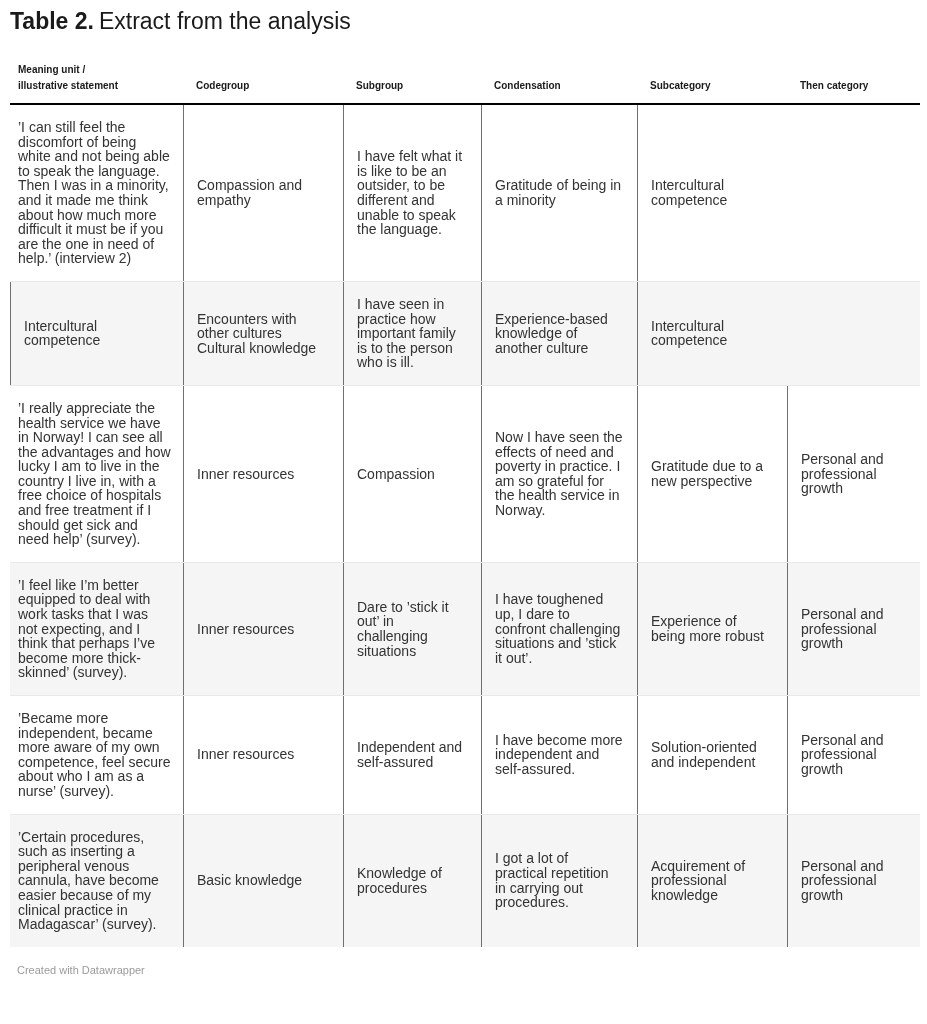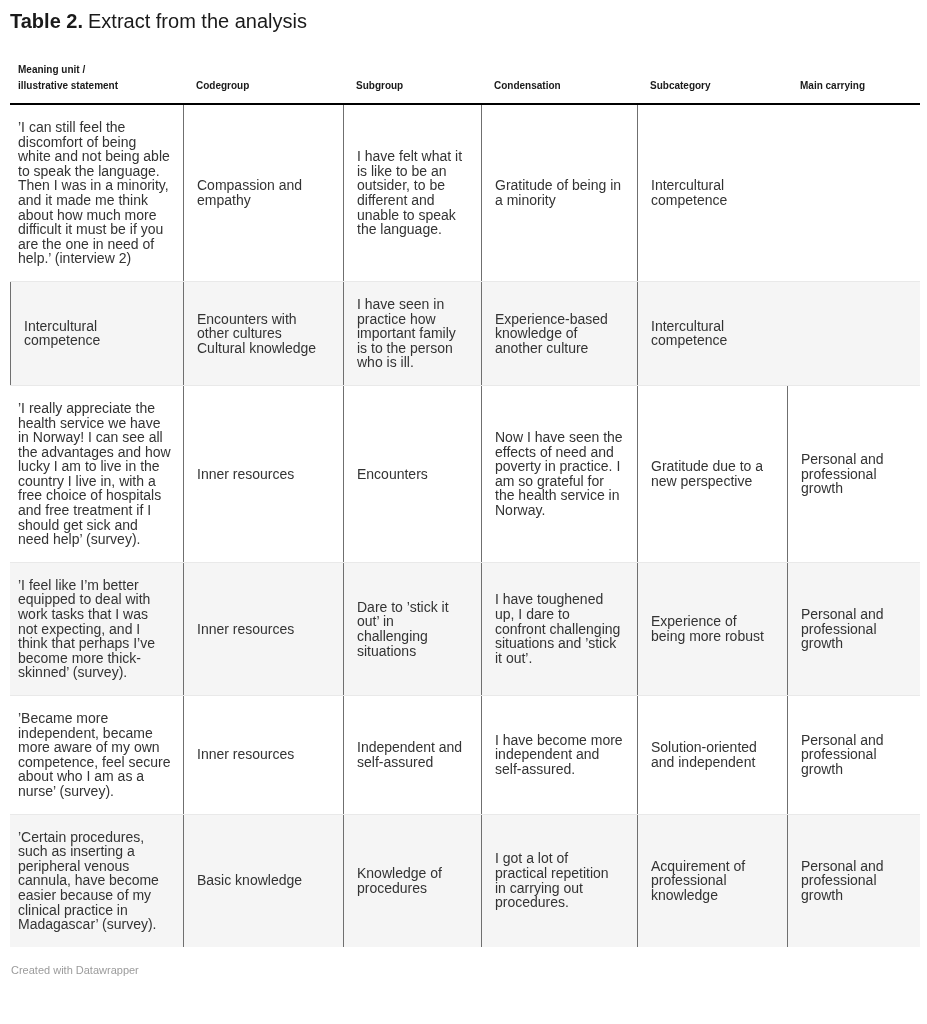--- a/index.html
+++ b/index.html
@@ -8,21 +8,21 @@
     width: 927px;
     height: 1024px;
     font-family: "Liberation Sans", "DejaVu Sans", sans-serif;
     color: #333333;
     overflow: hidden;
   }
   .page { padding: 9px 7px 0 10px; }
 
   
   .title {
-    font-size: 20px;
+    font-size: 23px;
     line-height: 24px;
     color: #1a1a1a;
     font-weight: 400;
     margin-bottom: 24px;
   }
   .title .title-label { font-weight: 700; margin-right: 5px; }
 
   
   .dw-table { width: 910px; }
   .thead, .row {
@@ -58,21 +58,21 @@
     white-space: pre-line;
   }
   .cell.c1 { padding-left: 8px; padding-right: 12px; }
   .cell.c2, .cell.c3, .cell.c4, .cell.c5, .cell.c6 {
     border-left: 1px solid #6f6f6f;
   }
 
   
   .credit {
     margin-top: 17px;
-    margin-left: 1px;
+    margin-left: 7px;
     font-size: 11px;
     color: #9b9b9b;
     text-decoration: none;
     display: inline-block;
   }
 </style>
 </head>
 <body>
 
 <div class="page">
@@ -81,21 +81,21 @@
 
   <div class="dw-table">
 
     <div class="thead">
       <div class="th c1">Meaning unit /
 illustrative statement</div>
       <div class="th c2">Codegroup</div>
       <div class="th c3">Subgroup</div>
       <div class="th c4">Condensation</div>
       <div class="th c5">Subcategory</div>
-      <div class="th c6">Main carrying</div>
+      <div class="th c6">Then category</div>
     </div>
 
     <div class="tbody">
 
       <div class="row">
         <div class="cell c1">’I can still feel the discomfort of being white and not being able to speak the language. Then I was in a minority, and it made me think about how much more difficult it must be if you are the one in need of help.’ (interview 2)</div>
         <div class="cell c3">Compassion and empathy</div>
         <div class="cell c4">I have felt what it is like to be an outsider, to be different and unable to speak the language.</div>
         <div class="cell c5">Gratitude of being in a minority</div>
         <div class="cell c6">Intercultural competence</div>
@@ -106,21 +106,21 @@
         <div class="cell c3">Encounters with other cultures
 Cultural knowledge</div>
         <div class="cell c4">I have seen in practice how important family is to the person who is ill.</div>
         <div class="cell c5">Experience-based knowledge of another culture</div>
         <div class="cell c6">Intercultural competence</div>
       </div>
 
       <div class="row">
         <div class="cell c1">’I really appreciate the health service we have in Norway! I can see all the advantages and how lucky I am to live in the country I live in, with a free choice of hospitals and free treatment if I should get sick and need help’ (survey).</div>
         <div class="cell c2">Inner resources</div>
-        <div class="cell c3">Encounters</div>
+        <div class="cell c3">Compassion</div>
         <div class="cell c4">Now I have seen the effects of need and poverty in practice. I am so grateful for the health service in Norway.</div>
         <div class="cell c5">Gratitude due to a new perspective</div>
         <div class="cell c6">Personal and professional growth</div>
       </div>
 
       <div class="row">
         <div class="cell c1">’I feel like I’m better equipped to deal with work tasks that I was not expecting, and I think that perhaps I’ve become more thick-skinned’ (survey).</div>
         <div class="cell c2">Inner resources</div>
         <div class="cell c3">Dare to ’stick it out’ in challenging situations</div>
         <div class="cell c4">I have toughened up, I dare to confront challenging situations and ’stick it out’.</div>

